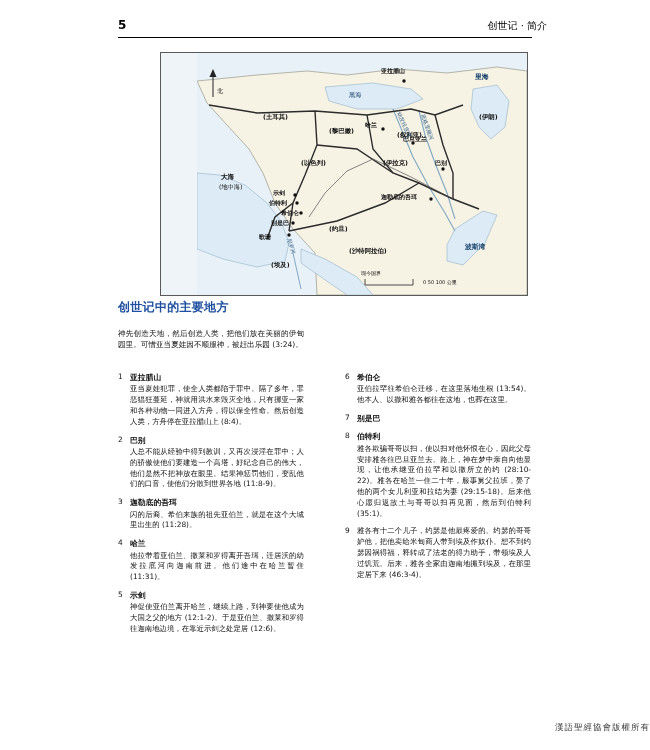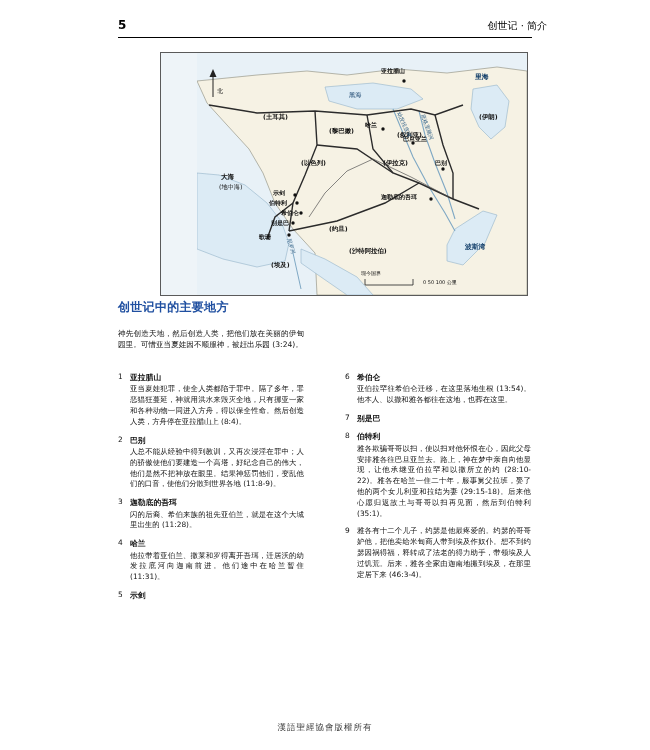--- a/index.html
+++ b/index.html
@@ -107,21 +107,21 @@
   }
   .entry .desc {
     display: block;
     text-align: justify;
   }
   
   .footer-note {
     position: absolute;
     left: 0; top: 722px;
     width: 650px;
-    text-align: center;
+    text-align: right;
     font-size: 8.5px;
     color: #3a3a3a;
     letter-spacing: 1px;
   }
   
   .mlabel { font-family: "DejaVu Sans", sans-serif; }
 </style>
 </head>
 <body>
 
@@ -261,20 +261,21 @@
       <span class="desc">闪的后裔、希伯来族的祖先亚伯兰，就是在这个大城里出生的 (11:28)。</span>
     </div>
     <div class="entry">
       <span class="num">4</span>
       <span class="name">哈兰</span>
       <span class="desc">他拉带着亚伯兰、撒莱和罗得离开吾珥，迁居沃的幼发拉底河向迦南前进。他们途中在哈兰暂住 (11:31)。</span>
     </div>
     <div class="entry">
       <span class="num">5</span>
       <span class="name">示剑</span>
+      <span class="desc">神促使亚伯兰离开哈兰，继续上路，到神要使他成为大国之父的地方 (12:1-2)。于是亚伯兰、撒莱和罗得往迦南地边境，在靠近示剑之处定居 (12:6)。</span>
     </div>
   </div>
 
   <div class="col col-right">
     <div class="entry">
       <span class="num">6</span>
       <span class="name">希伯仑</span>
       <span class="desc">亚伯拉罕往希伯仑迁移，在这里落地生根 (13:54)。他本人、以撒和雅各都往在这地，也葬在这里。</span>
     </div>
     <div class="entry">

